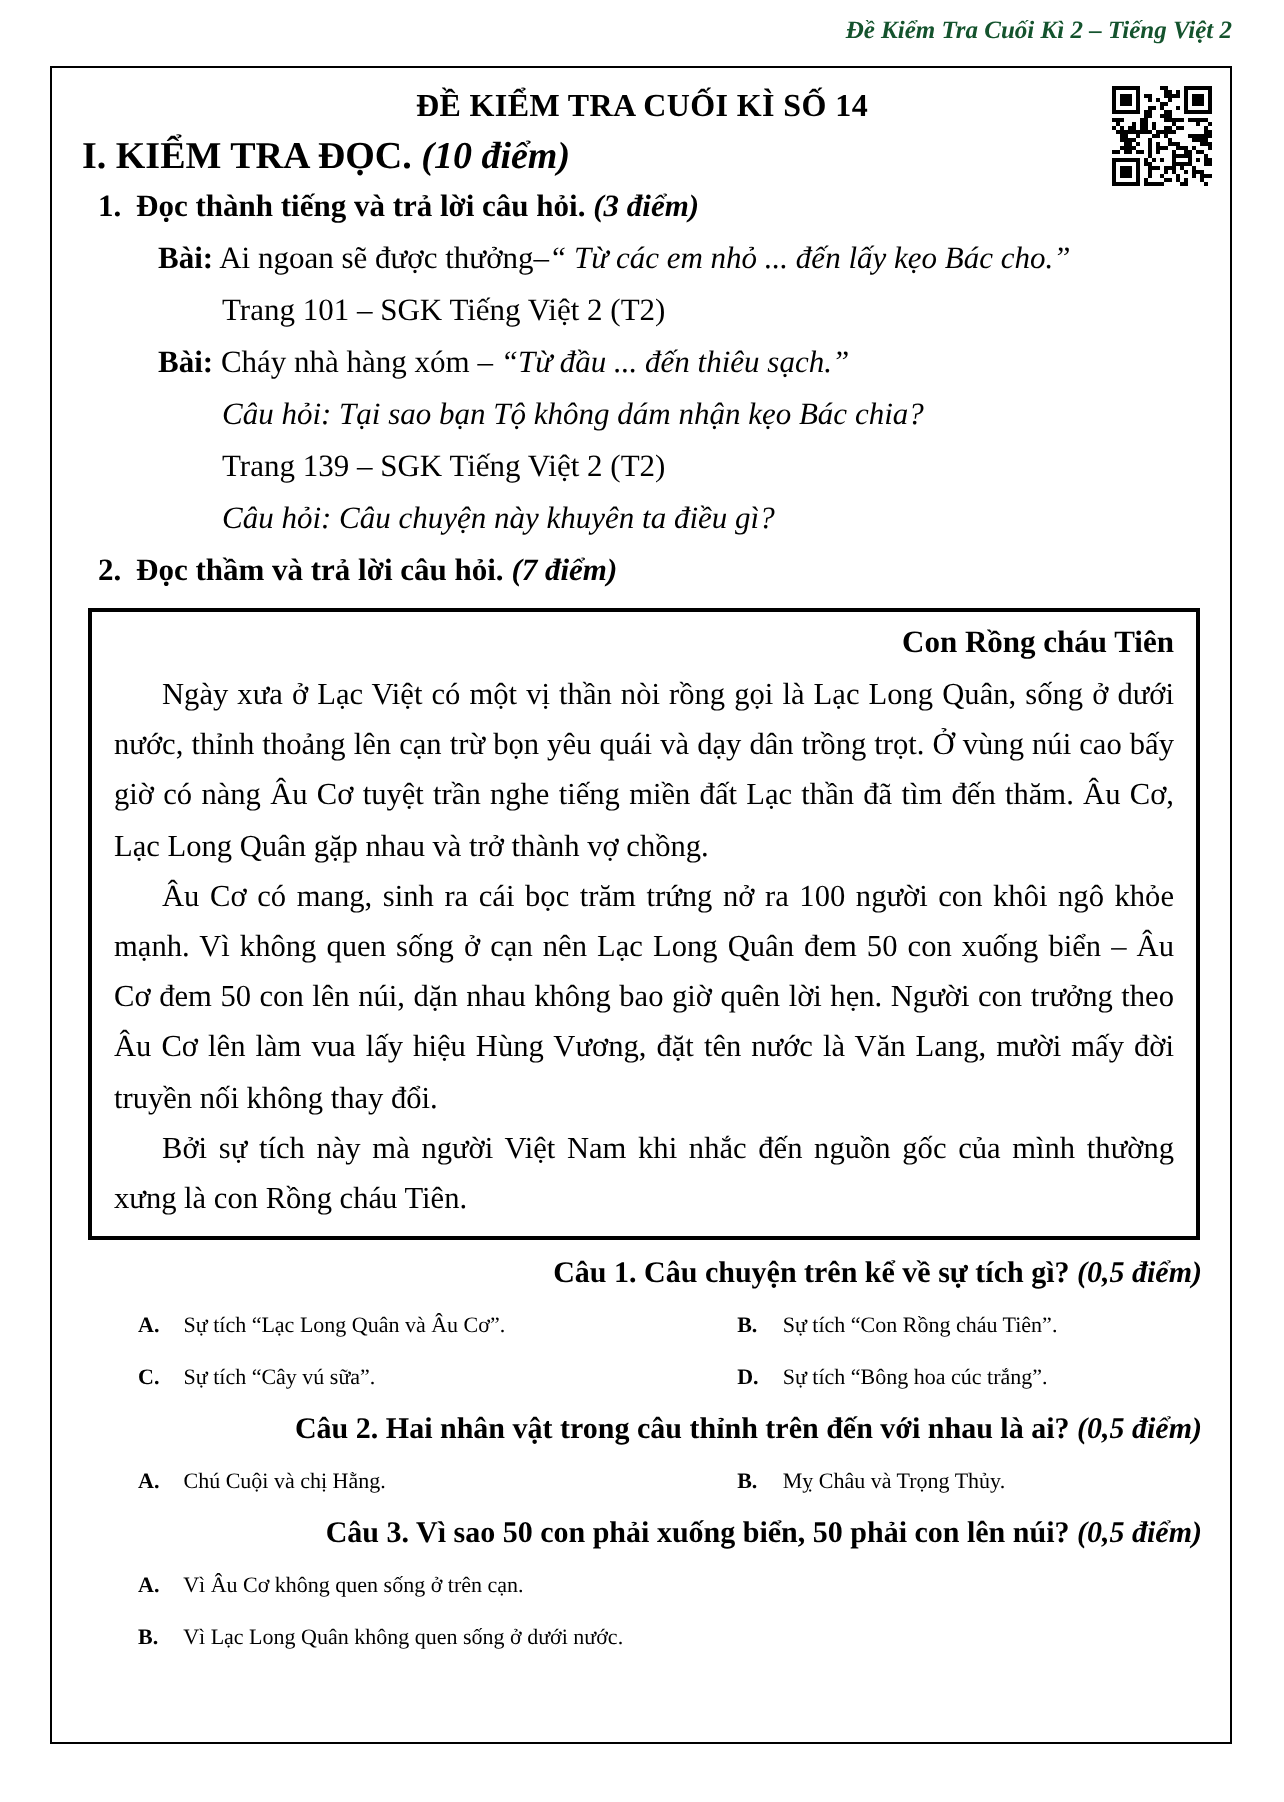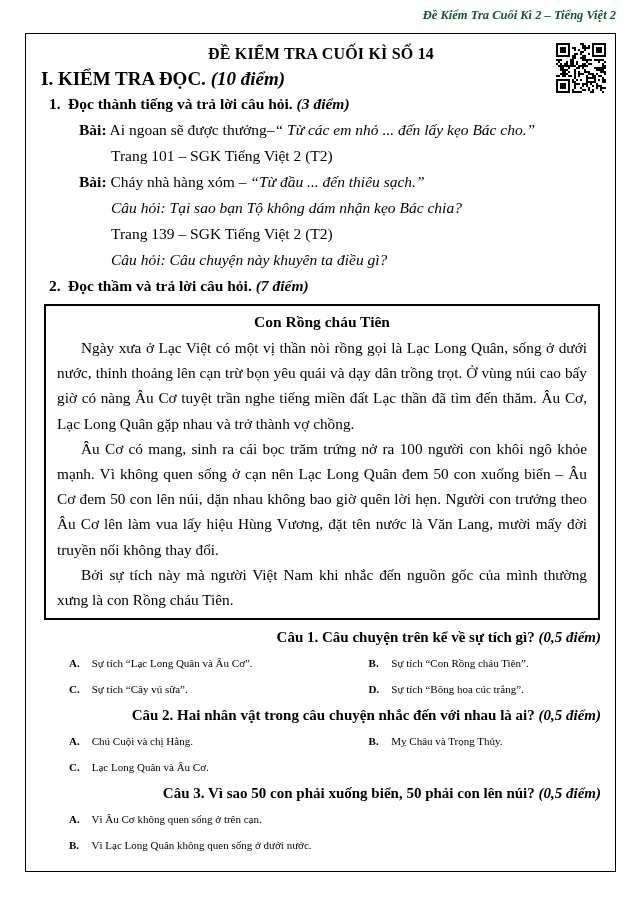--- a/index.html
+++ b/index.html
@@ -29,21 +29,21 @@
   .b { font-weight:bold; }
   .i { font-style:italic; }
   .bi { font-weight:bold; font-style:italic; }
   .part-line { padding-left:8px; }
   .part-line .num { display:inline-block; width:19px; }
   .bai-line  { padding-left:38px; }
   .sub-line  { padding-left:70px; }
   .passage-box {
     border:2px solid #000; margin:5px 1px 4px 3px; padding:3px 11px 6px 11px;
   }
-  .passage-title { text-align:center; font-weight:bold; font-size:15.5px; line-height:26px; }
+  .passage-title { text-align:right; font-weight:bold; font-size:15.5px; line-height:26px; }
   .passage-box p {
     font-size:15.3px; line-height:25.2px; text-align:justify; text-indent:24px;
   }
   .instruction {
     font-style:italic; font-size:15.5px; line-height:26px; text-align:justify;
     margin-left:-7px; margin-right:-5px;
   }
   .q-heading { font-size:15px; font-weight:bold; line-height:26px; padding-left:8px;text-align:right; }
   .opts2 { display:grid; grid-template-columns:53.5% 46.5%; }
   .opt { font-size:11px; line-height:26px; padding-left:28px; }
@@ -303,25 +303,24 @@
     <div class="q-heading"><span>Câu 1.</span> <span>Câu chuyện trên kể về sự tích gì?</span> <span class="bi">(0,5 điểm)</span></div>
     <div class="opts2">
       <div class="opt"><span class="letter">A.</span> <span>Sự tích “Lạc Long Quân và Âu Cơ”.</span></div>
       <div class="opt"><span class="letter">B.</span> <span>Sự tích “Con Rồng cháu Tiên”.</span></div>
       <div class="opt"><span class="letter">C.</span> <span>Sự tích “Cây vú sữa”.</span></div>
       <div class="opt"><span class="letter">D.</span> <span>Sự tích “Bông hoa cúc trắng”.</span></div>
     </div>
   </div>
 
   <div>
-    <div class="q-heading"><span>Câu 2.</span> <span>Hai nhân vật trong câu chuyện nhắc đến với nhau là ai?</span> <span class="bi">(0,5 điểm)</span></div>
+    <div class="q-heading"><span>Câu 2.</span> <span>Hai nhân vật trong câu thỉnh trên đến với nhau là ai?</span> <span class="bi">(0,5 điểm)</span></div>
     <div class="opts2">
       <div class="opt"><span class="letter">A.</span> <span>Chú Cuội và chị Hằng.</span></div>
       <div class="opt"><span class="letter">B.</span> <span>Mỵ Châu và Trọng Thủy.</span></div>
-      <div class="opt"><span class="letter">C.</span> <span>Lạc Long Quân và Âu Cơ.</span></div>
     </div>
   </div>
 
   <div>
     <div class="q-heading"><span>Câu 3.</span> <span>Vì sao 50 con phải xuống biển, 50 phải con lên núi?</span> <span class="bi">(0,5 điểm)</span></div>
     <div class="opt"><span class="letter">A.</span> <span>Vì Âu Cơ không quen sống ở trên cạn.</span></div>
     <div class="opt"><span class="letter">B.</span> <span>Vì Lạc Long Quân không quen sống ở dưới nước.</span></div>
   </div>
 
 </div>

